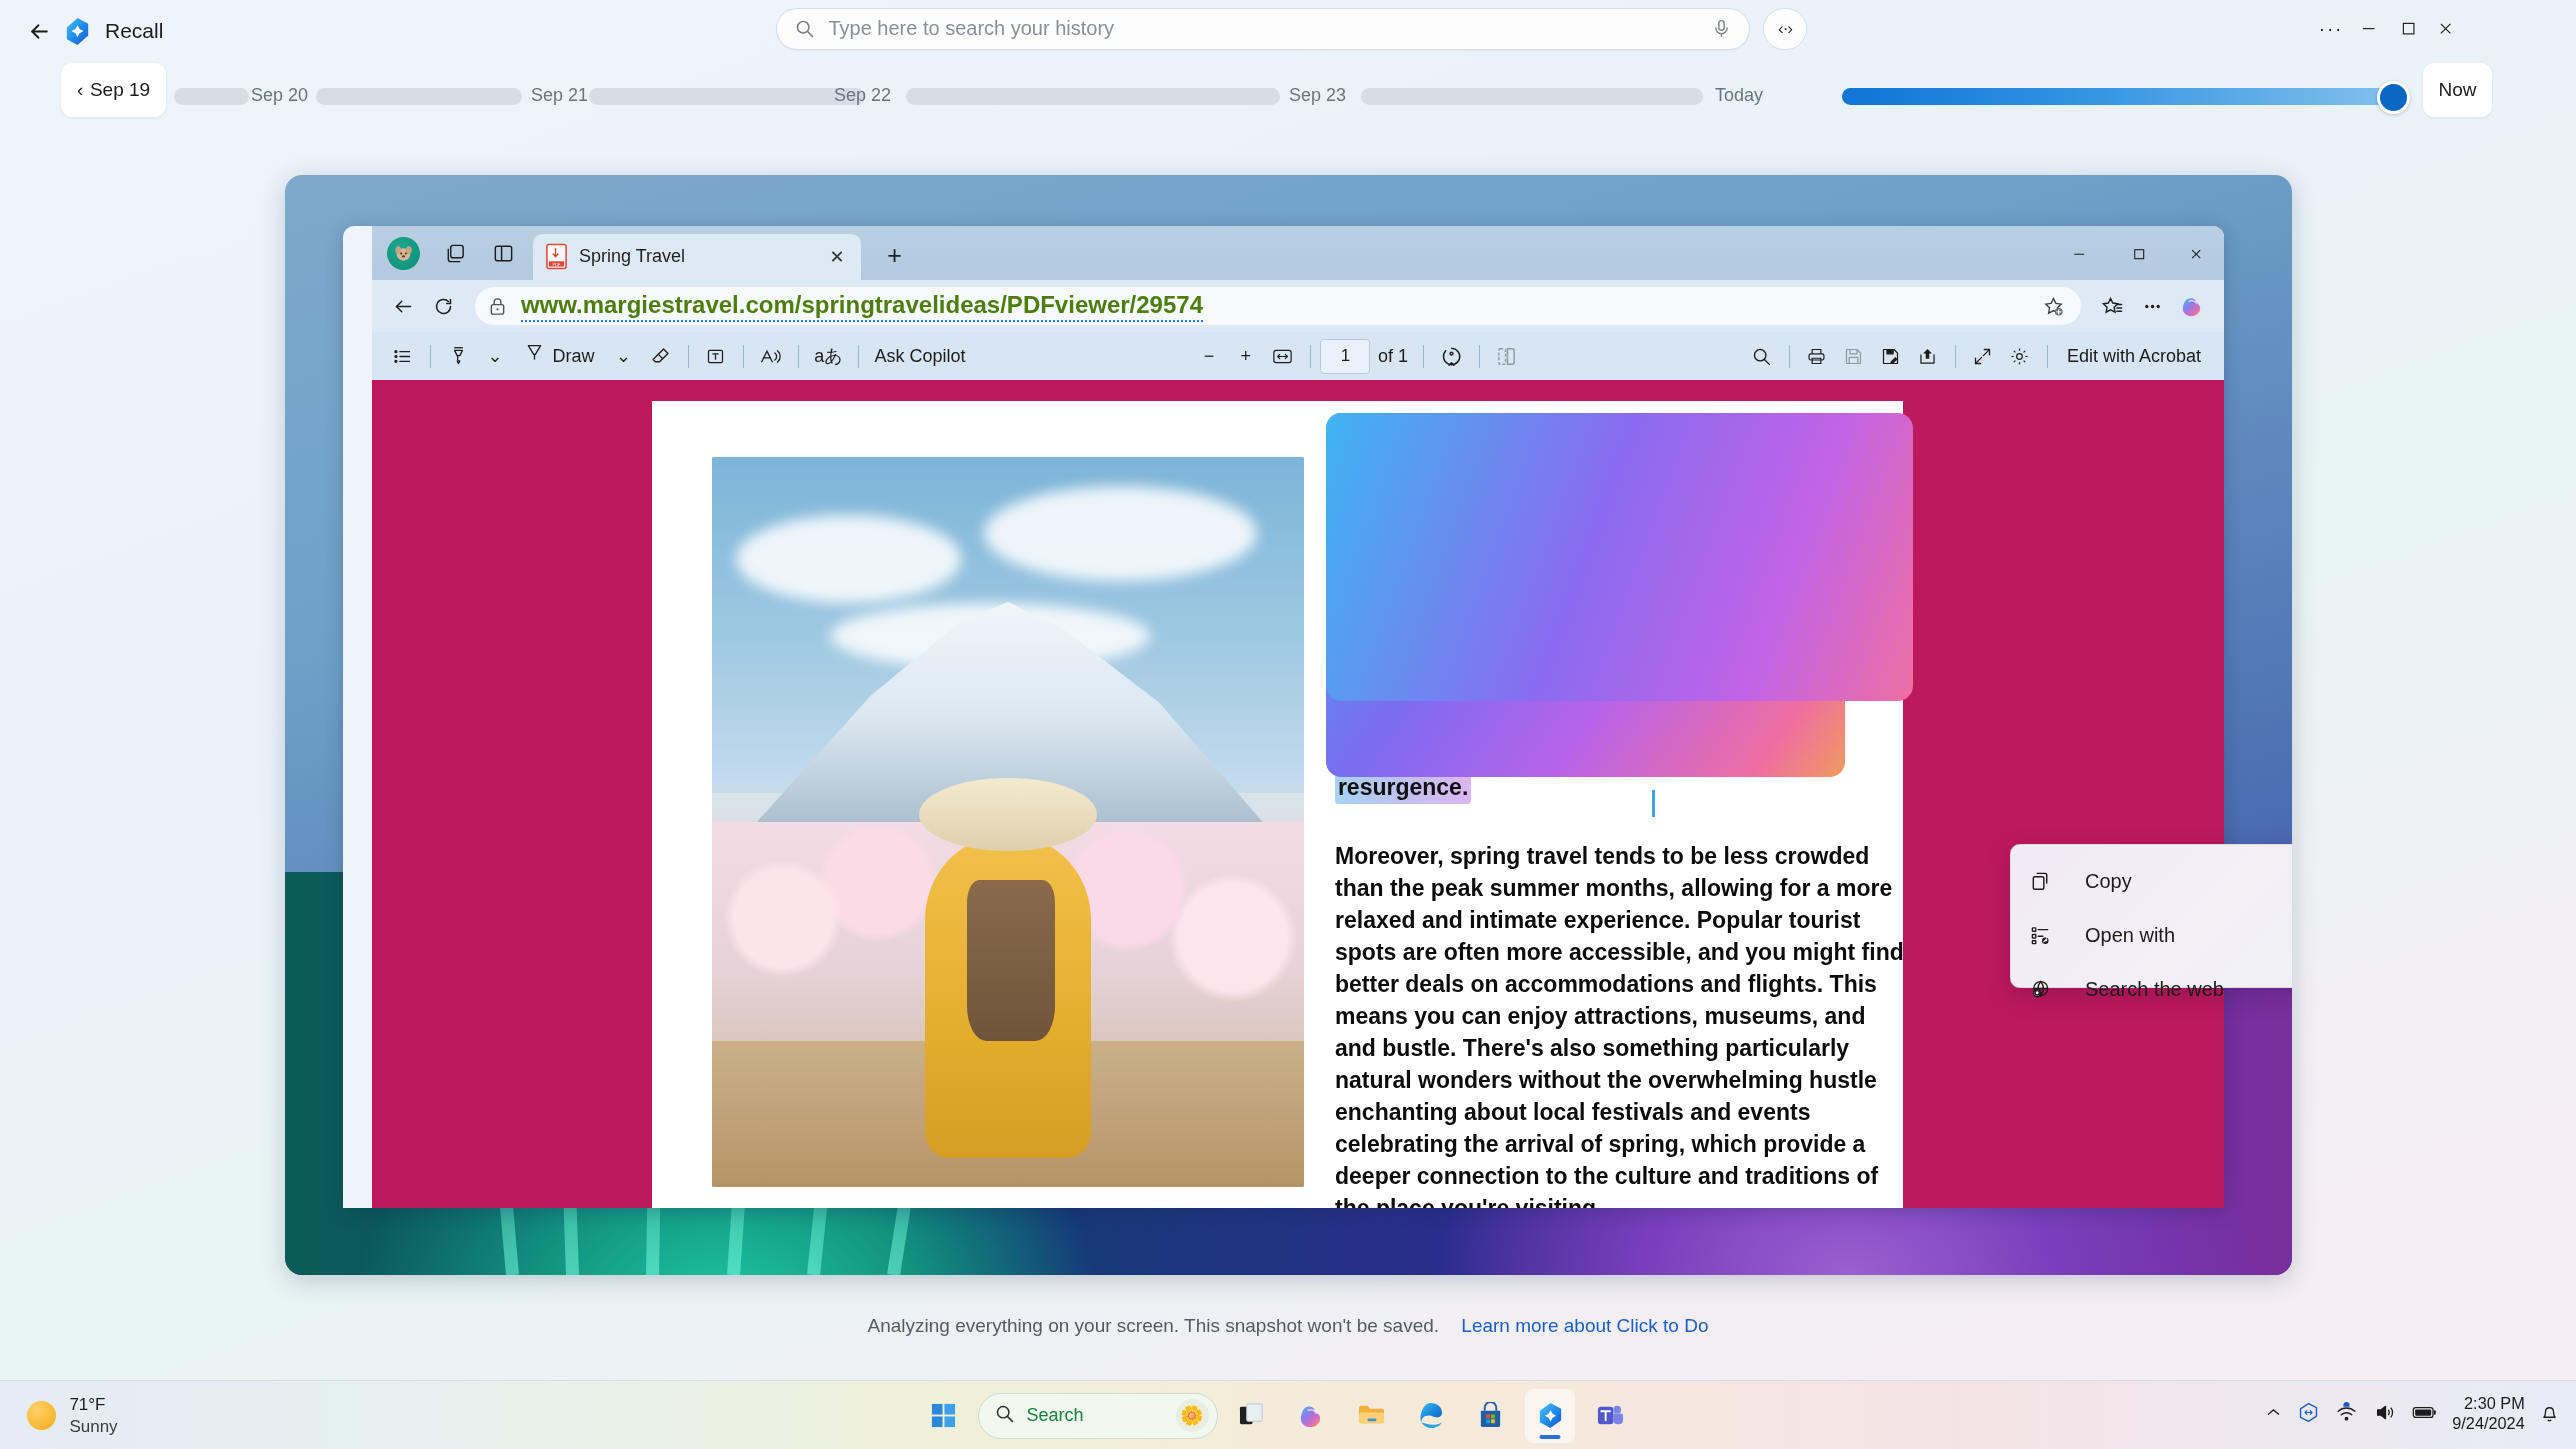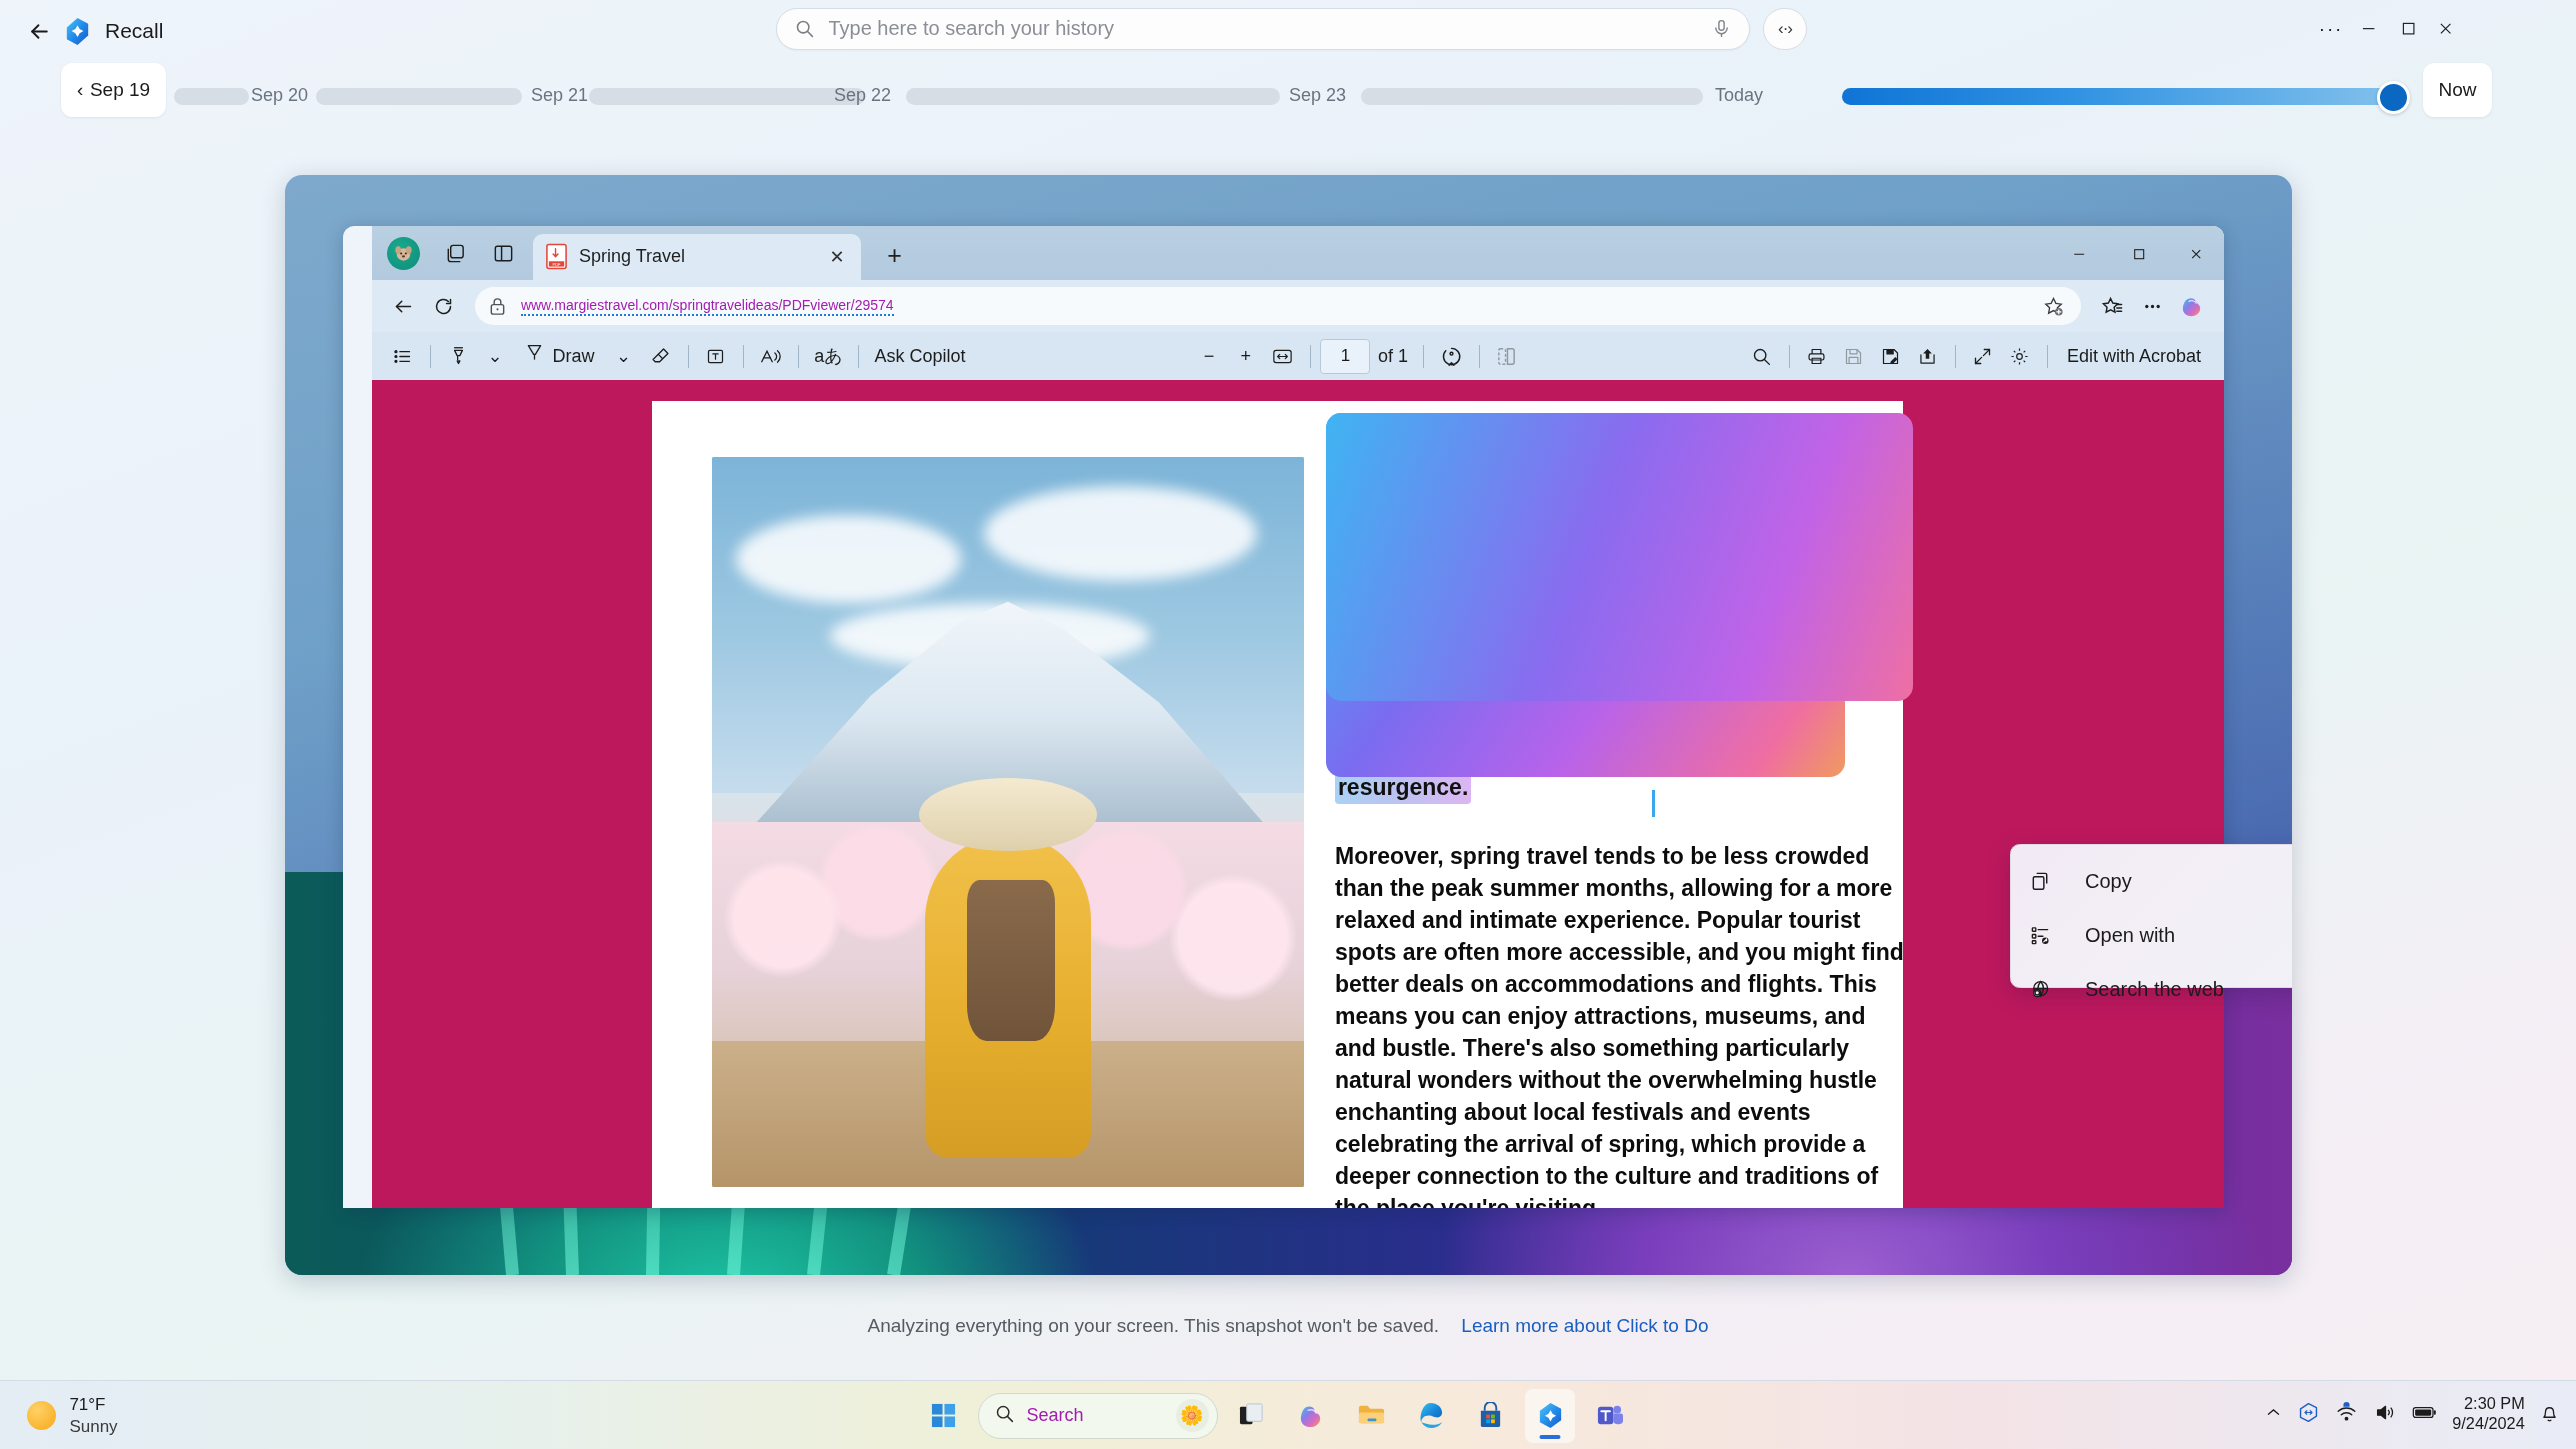--- a/index.html
+++ b/index.html
@@ -164,22 +164,22 @@
     display: flex; align-items: center; padding: 0 11.5px;
   }
   .nav-btn { width: 40px; height: 40px; display:flex; align-items:center; justify-content:center;
              border-radius: 5.8px; cursor: pointer; color:#1e1e1e; }
   #omnibox {
     flex: 1; height: 38px; margin: 0 11.5px; background: #f6fafd;
     border-radius: 19px; display: flex; align-items: center; padding: 0 13.4px;
   }
   #lock-icon { width: 21px; height: 21px; margin-right: 11.5px; opacity:.8; }
   #omnibox-url {
-    font-size: 14px; color: #a21caf;
-    border-bottom: 2.9px dotted #1f7ae0; padding-bottom: 1px;
+    font-size: 24px; color: #4d7c0f;
+    border-bottom: 2.9px dotted #1f7ae0; padding-bottom: 1px; font-weight: bold;
   }
   #omnibox-fav { margin-left: auto; width: 29px; height: 29px; display:flex;
                  align-items:center; justify-content:center; }
   .toolbar-btn { width: 40px; height: 40px; display:flex; align-items:center;
                  justify-content:center; border-radius:5.8px; cursor:pointer; color:#1e1e1e; }
 
   
   #pdf-toolbar {
     position: relative; height: 48px; background: #d7e6f2;
     display: flex; align-items: center; padding: 0 13.4px; gap: 1.9px;
@@ -325,21 +325,21 @@
   #weather .wtemp { font-size: 17px; color: #1c1c1c; }
   #weather .wcond { font-size: 17px; color: #3b3b3b; }
 
   #tb-center { position: absolute; left: 918px; top: 7.7px; display: flex; align-items: center; gap: 9.6px; }
   #start-btn { width: 50px; height: 54px; display:flex; align-items:center; justify-content:center; cursor:pointer; }
   #tb-search {
     width: 240px; height: 46px; background: #f3f8ef; border: 1px solid #cfd9cd;
     border-radius: 23px; display:flex; align-items:center; padding: 0 7.7px 0 15.3px; gap: 11.5px;
     cursor: text;
   }
-  #tb-search .lbl { flex:1; font-size: 18px; color: #a21caf; }
+  #tb-search .lbl { flex:1; font-size: 18px; color: #15803d; }
   #tb-search .bloom { width: 33px; height: 33px; border-radius: 50%;
                       background:#e9eee3; display:flex; align-items:center; justify-content:center; font-size:19px; }
   .tb-app { width: 50px; height: 54px; display:flex; align-items:center; justify-content:center; cursor:pointer; position: relative; }
   .tb-app.active::after {
     content:''; position:absolute; bottom: 3.8px; left: 50%; transform: translateX(-50%);
     width: 21px; height: 3.8px; border-radius: 1.9px; background: #2b6fd6;
   }
   .tb-app.active { background: rgba(255,255,255,.55); border-radius: 7.7px; }
 
   #tb-right { position: absolute; right: 17px; top: 11.5px; display:flex; align-items:center; gap: 15.3px; }

